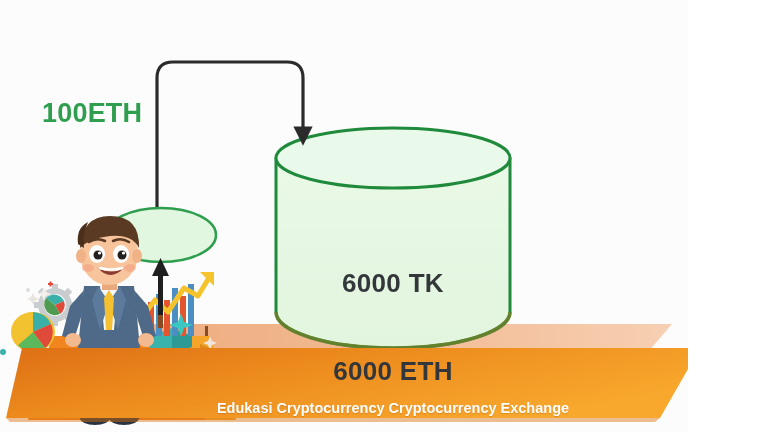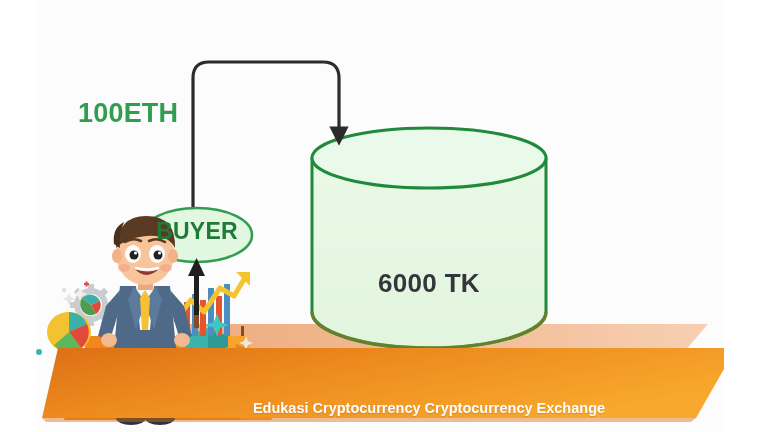--- a/index.html
+++ b/index.html
@@ -10,21 +10,20 @@
   }
   body {
     font-family: "Liberation Sans", sans-serif;
   }
   #stage {
     position: relative;
     width: 688px;
     height: 432px;
     background: #fcfcfc;
     overflow: hidden;
-    margin-left: 36px;
   }
   .layer {
     position: absolute;
     left: 0;
     top: 0;
     width: 768px;
     height: 432px;
   }
   #svg-scene {
     position: absolute;
@@ -284,24 +283,24 @@
     </g>
 
     <g>
       <path d="M 22 348 L 700 348 L 660 418 L 6 418 Z" fill="url(#bannerGrad)"></path>
       <path d="M 6 418 L 660 418 L 655 422 L 10 422 Z" fill="#d9700f" opacity="0.45"></path>
     </g>
   </svg>
 
   <div class="lbl" id="eth-label">100ETH</div>
 
-  <div class="lbl" id="buyer-label">BUYER</div>
 
   <div class="lbl" id="pool-amounts">
     <span class="ln">6000 TK</span>
+    <span class="ln">6000 ETH</span>
   </div>
 
   <div class="lbl" id="banner-text">
     <span class="ln">Edukasi Cryptocurrency Cryptocurrency Exchange</span>
     
   </div>
 
 </div>
 
 </body></html>

